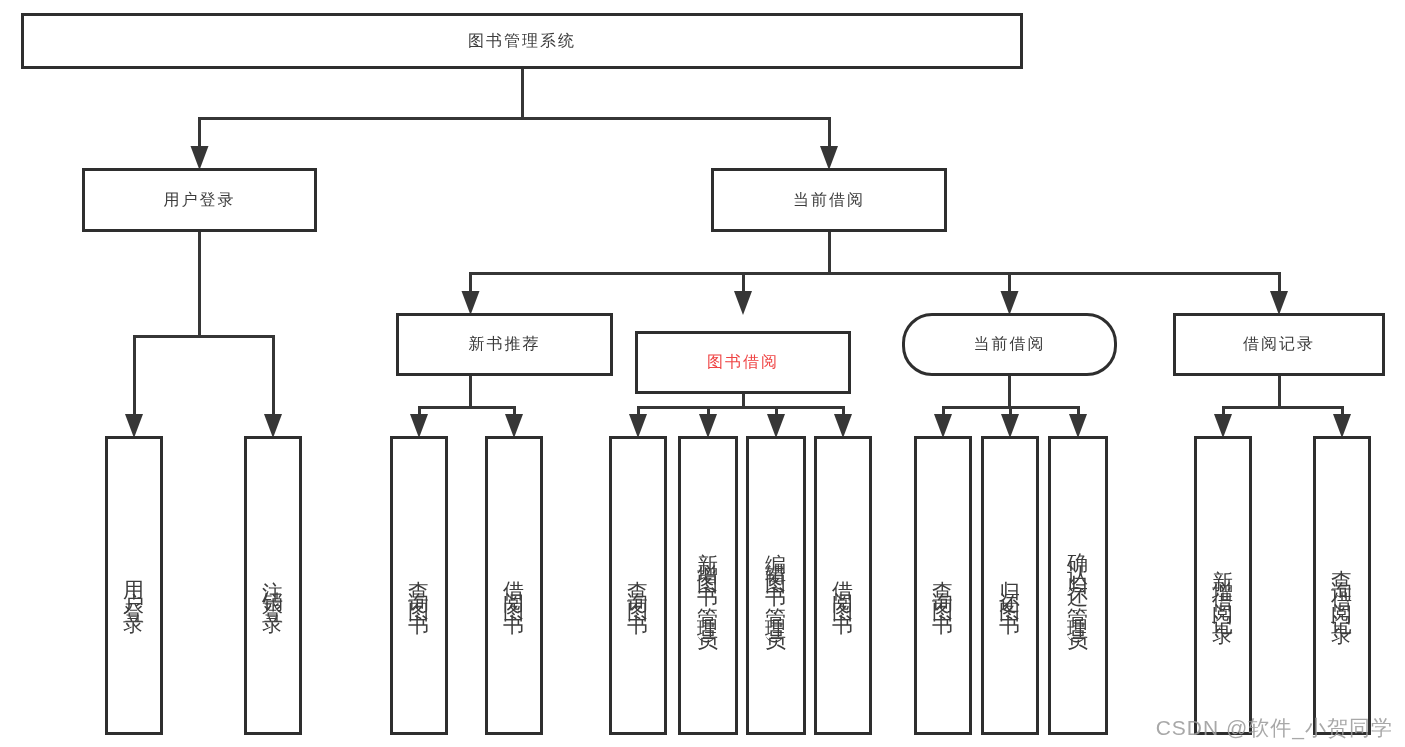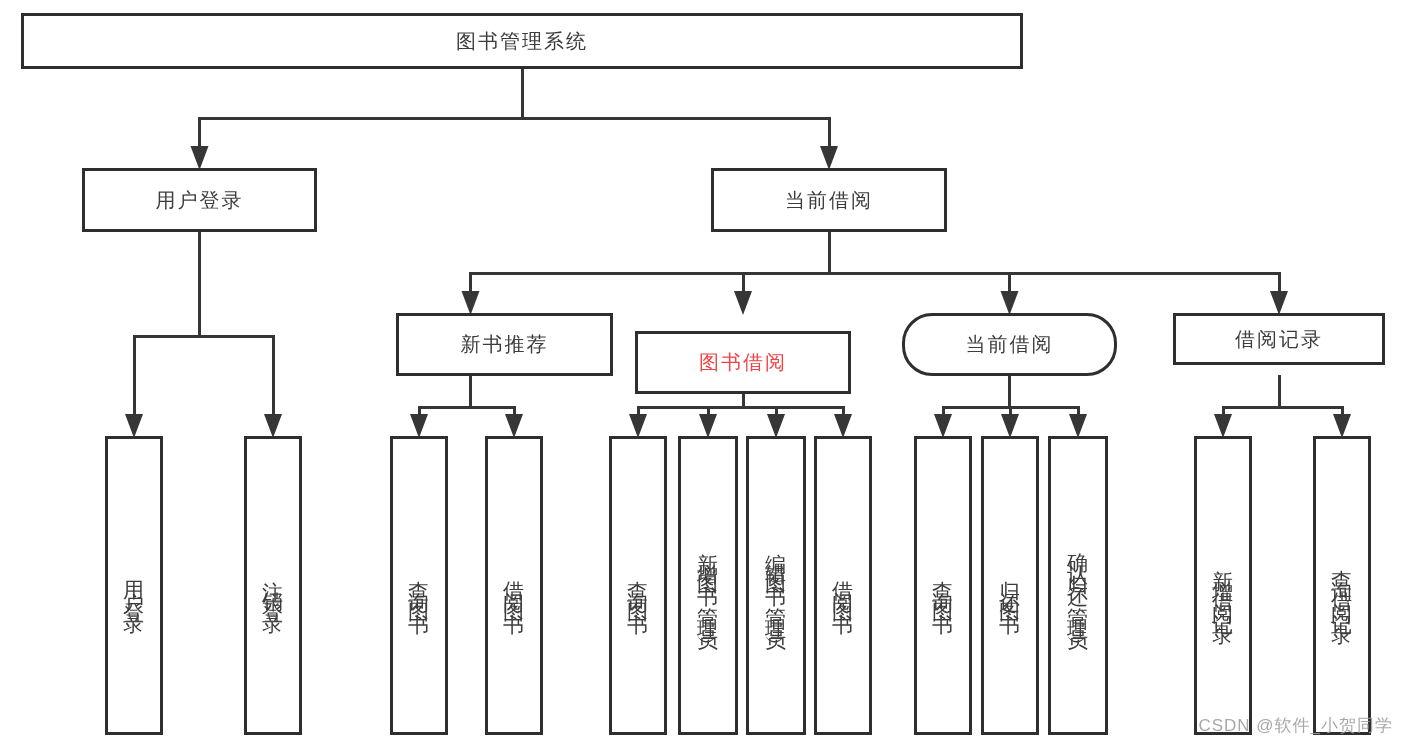--- a/index.html
+++ b/index.html
@@ -24,36 +24,36 @@
     position: absolute;
     box-sizing: border-box;
     border: 3px solid #2e2e2e;
     background: #ffffff;
     display: flex;
     align-items: center;
     justify-content: center;
     color: #3c3c3c;
   }
   .node.horizontal {
-    font-size: 20px;
+    font-size: 16px;
     letter-spacing: 2px;
     white-space: nowrap;
   }
   .node.vertical {
     font-size: 21px;
     letter-spacing: 11px;
     writing-mode: vertical-rl;
     text-orientation: mixed;
     line-height: 1;
   }
   .watermark {
     position: absolute;
     right: 12px;
     top: 714px;
-    font-size: 17px;
+    font-size: 21px;
     letter-spacing: 1px;
     color: rgba(158, 158, 158, 0.9);
     white-space: nowrap;
     pointer-events: none;
   }
 </style>
 </head>
 <body>
 
 <div class="stage">
@@ -111,21 +111,21 @@
       <line x1="1342" y1="407" x2="1342" y2="418" stroke="#363636" stroke-width="3" shape-rendering="crispEdges"></line>
       <polygon points="1333,414 1351,414 1342,438" fill="#363636"></polygon>
     </svg>
   <div id="nodes-layer">
       <div class="node horizontal" style="left: 21px; top: 13px; width: 1002px; height: 56px; border-color: rgb(46, 46, 46); color: rgb(60, 60, 60);">图书管理系统</div>
       <div class="node horizontal" style="left: 82px; top: 168px; width: 235px; height: 64px; border-color: rgb(46, 46, 46); color: rgb(60, 60, 60);">用户登录</div>
       <div class="node horizontal" style="left: 711px; top: 168px; width: 236px; height: 64px; border-color: rgb(46, 46, 46); color: rgb(60, 60, 60);">当前借阅</div>
       <div class="node horizontal" style="left: 362px; top: 313px; width: 217px; height: 63px; border-color: rgb(46, 46, 46); color: rgb(60, 60, 60); margin-left: 34px;">新书推荐</div>
       <div class="node horizontal" style="left: 635px; top: 331px; width: 216px; height: 63px; border-color: rgb(46, 46, 46); color: #ef4444;">图书借阅</div>
       <div class="node horizontal" style="left: 902px; top: 313px; width: 215px; height: 63px; border-color: rgb(46, 46, 46); color: rgb(60, 60, 60); border-radius: 30px;">当前借阅</div>
-      <div class="node horizontal" style="left: 1173px; top: 313px; width: 212px; height: 52px; border-color: rgb(46, 46, 46); color: rgb(60, 60, 60);">借阅记录</div>
+      <div class="node horizontal" style="left: 1173px; top: 313px; width: 212px; height: 63px; border-color: rgb(46, 46, 46); color: rgb(60, 60, 60);">借阅记录</div>
       <div class="node vertical" style="left: 105px; top: 436px; width: 58px; height: 299px; border-color: rgb(46, 46, 46); color: rgb(60, 60, 60);">用户登录</div>
       <div class="node vertical" style="left: 244px; top: 436px; width: 58px; height: 299px; border-color: rgb(46, 46, 46); color: rgb(60, 60, 60);">注销登录</div>
       <div class="node vertical" style="left: 390px; top: 436px; width: 58px; height: 299px; border-color: rgb(46, 46, 46); color: rgb(60, 60, 60);">查询图书</div>
       <div class="node vertical" style="left: 485px; top: 436px; width: 58px; height: 299px; border-color: rgb(46, 46, 46); color: rgb(60, 60, 60);">借阅图书</div>
       <div class="node vertical" style="left: 609px; top: 436px; width: 58px; height: 299px; border-color: rgb(46, 46, 46); color: rgb(60, 60, 60);">查询图书</div>
       <div class="node vertical" style="left: 678px; top: 436px; width: 60px; height: 299px; border-color: rgb(46, 46, 46); color: rgb(60, 60, 60);">新增图书（管理员）</div>
       <div class="node vertical" style="left: 746px; top: 436px; width: 60px; height: 299px; border-color: rgb(46, 46, 46); color: rgb(60, 60, 60);">编辑图书（管理员）</div>
       <div class="node vertical" style="left: 814px; top: 436px; width: 58px; height: 299px; border-color: rgb(46, 46, 46); color: rgb(60, 60, 60);">借阅图书</div>
       <div class="node vertical" style="left: 914px; top: 436px; width: 58px; height: 299px; border-color: rgb(46, 46, 46); color: rgb(60, 60, 60);">查询图书</div>
       <div class="node vertical" style="left: 981px; top: 436px; width: 58px; height: 299px; border-color: rgb(46, 46, 46); color: rgb(60, 60, 60);">归还图书</div>

